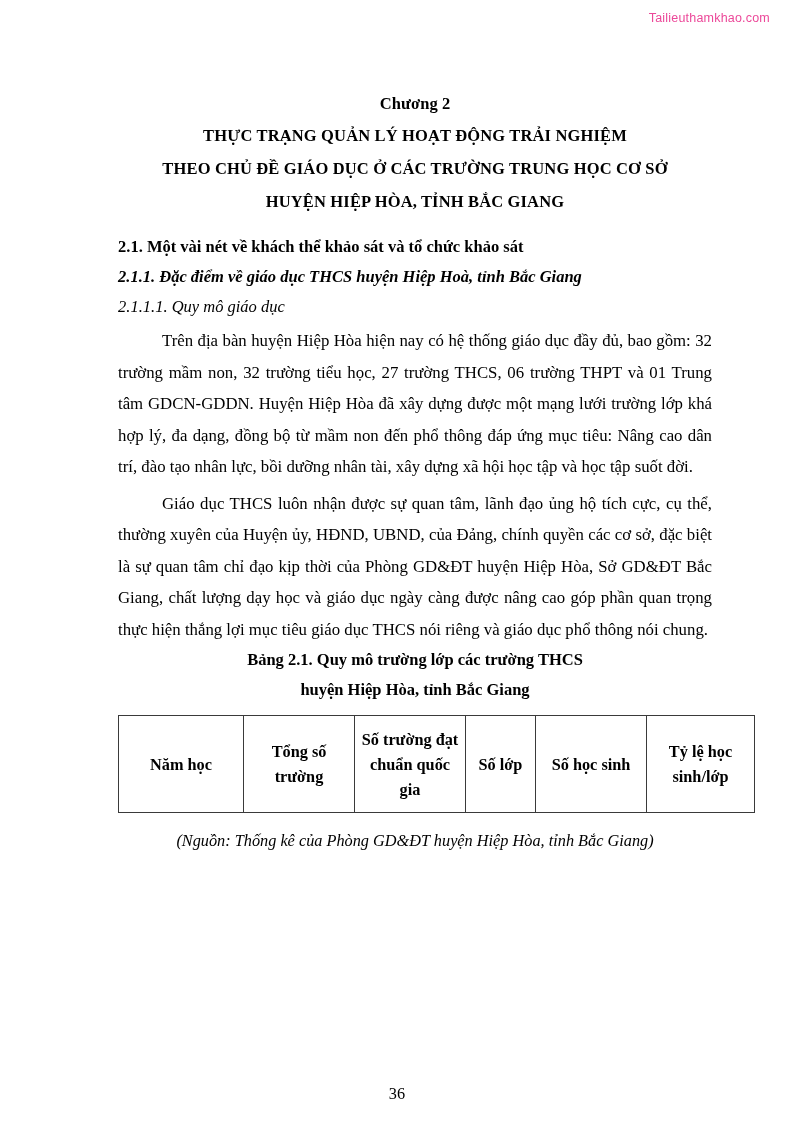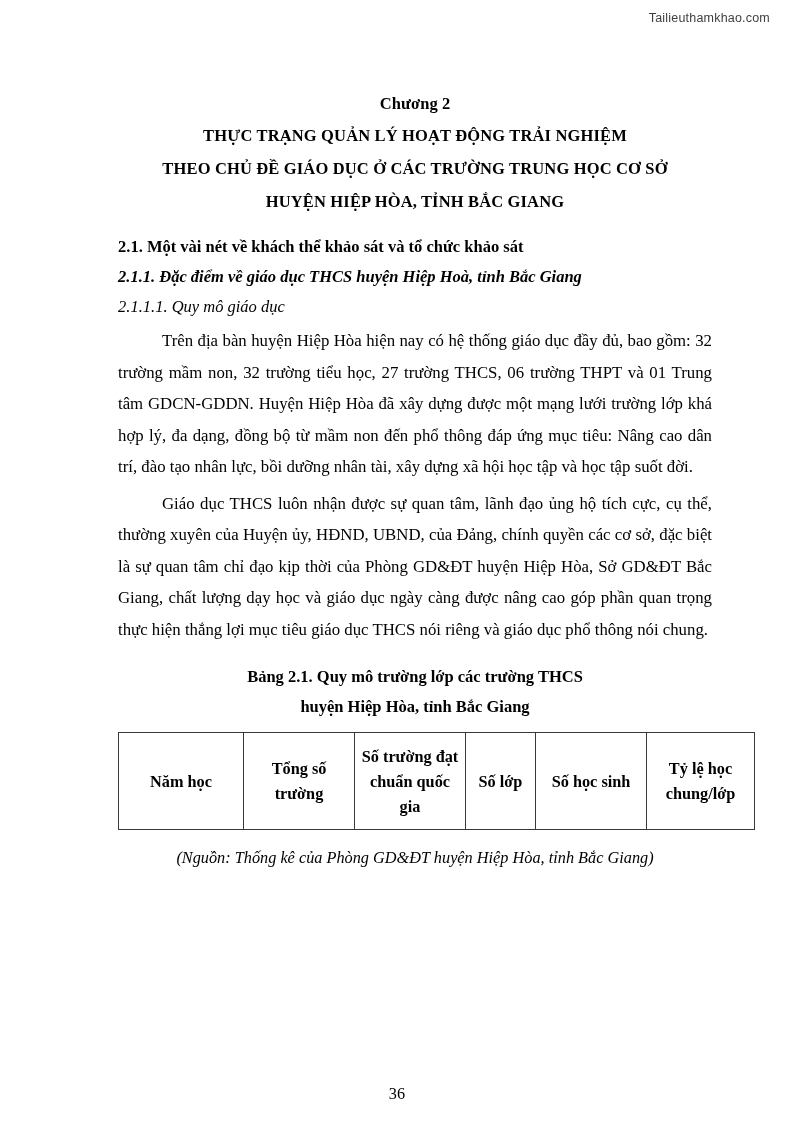--- a/index.html
+++ b/index.html
@@ -18,21 +18,21 @@
     box-sizing: border-box;
   }
 
   
   .watermark {
     position: absolute;
     top: 11px;
     right: 24px;
     font-family: "Liberation Sans", "DejaVu Sans", sans-serif;
     font-size: 12.5px;
-    color: #404040;
+    color: #ec4899;
     letter-spacing: 0.2px;
     white-space: nowrap;
   }
 
   
   .content {
     position: absolute;
     left: 118px;
     top: 88px;
     width: 594px;
@@ -85,21 +85,20 @@
     hyphens: none;
   }
   .para + .para { padding-top: 5px; }
 
   
   .table-caption {
     text-align: center;
     font-weight: bold;
     font-size: 16.5px;
     line-height: 30px;
-    margin-top: 17px;
   }
 
   
   .data-table {
     border-collapse: collapse;
     width: 594px;
     margin-top: 10px;
     table-layout: fixed;
   }
   .data-table th,
@@ -172,21 +171,21 @@
     <div class="table-caption" style="margin-top:0">huyện Hiệp Hòa, tỉnh Bắc Giang</div>
 
     <table class="data-table">
       <thead>
         <tr>
           <th class="col-year">Năm học</th>
           <th class="col-total">Tổng số trường</th>
           <th class="col-std">Số trường đạt chuẩn quốc gia</th>
           <th class="col-class">Số lớp</th>
           <th class="col-stu">Số học sinh</th>
-          <th class="col-ratio">Tỷ lệ học chung/lớp</th>
+          <th class="col-ratio">Tỷ lệ học sinh/lớp</th>
         </tr>
       </thead>
       <tbody>
       </tbody>
     </table>
 
     <div class="source-note">(Nguồn: Thống kê của Phòng GD&amp;ĐT huyện Hiệp Hòa, tỉnh Bắc Giang)</div>
 
   </div>
 

